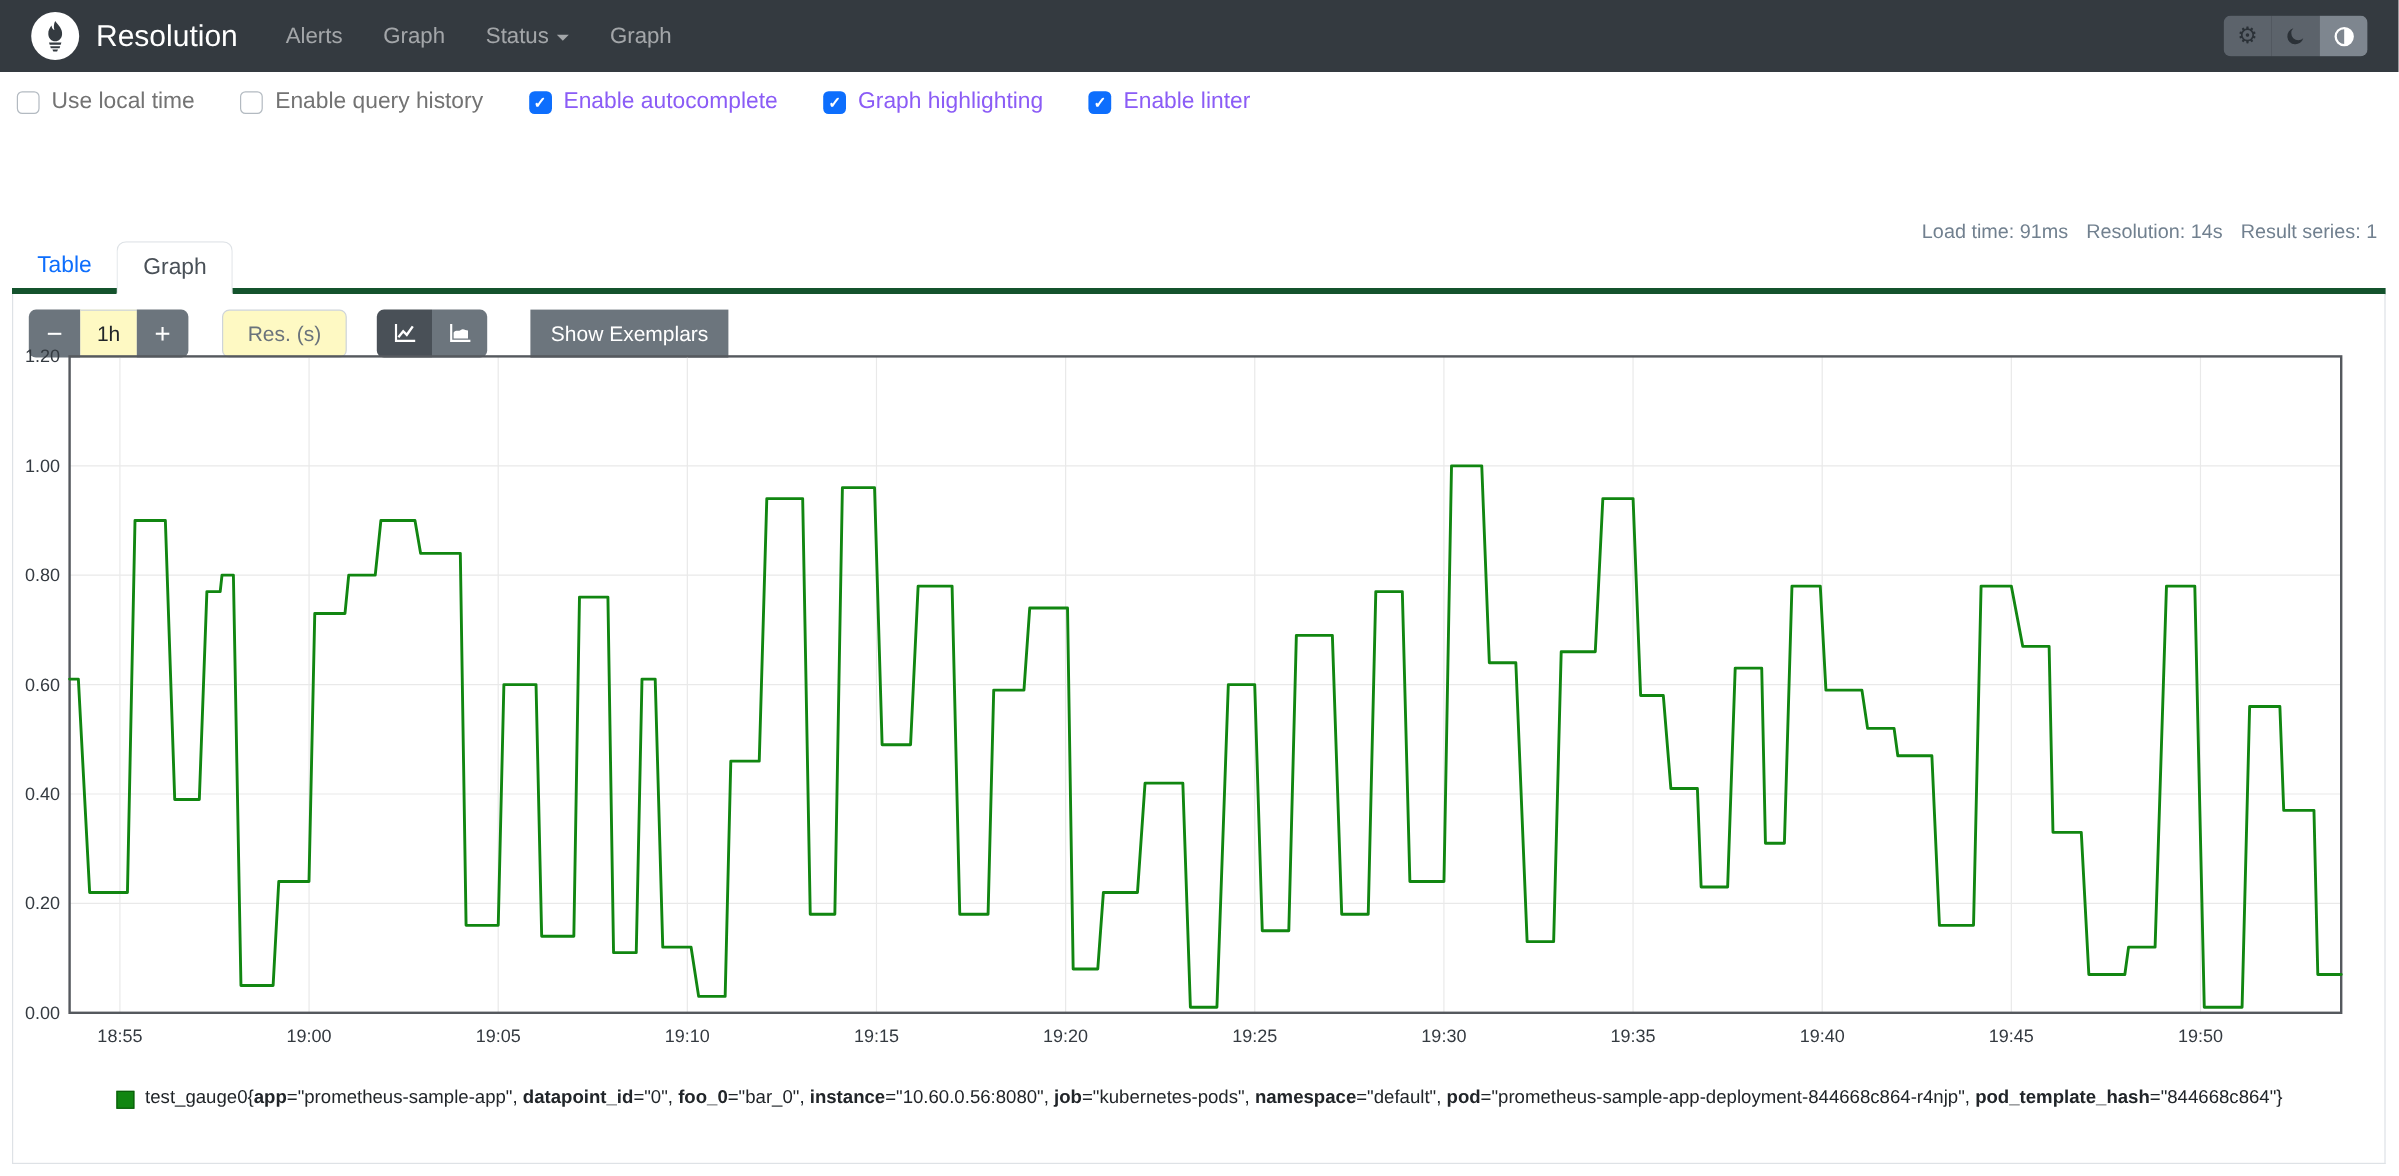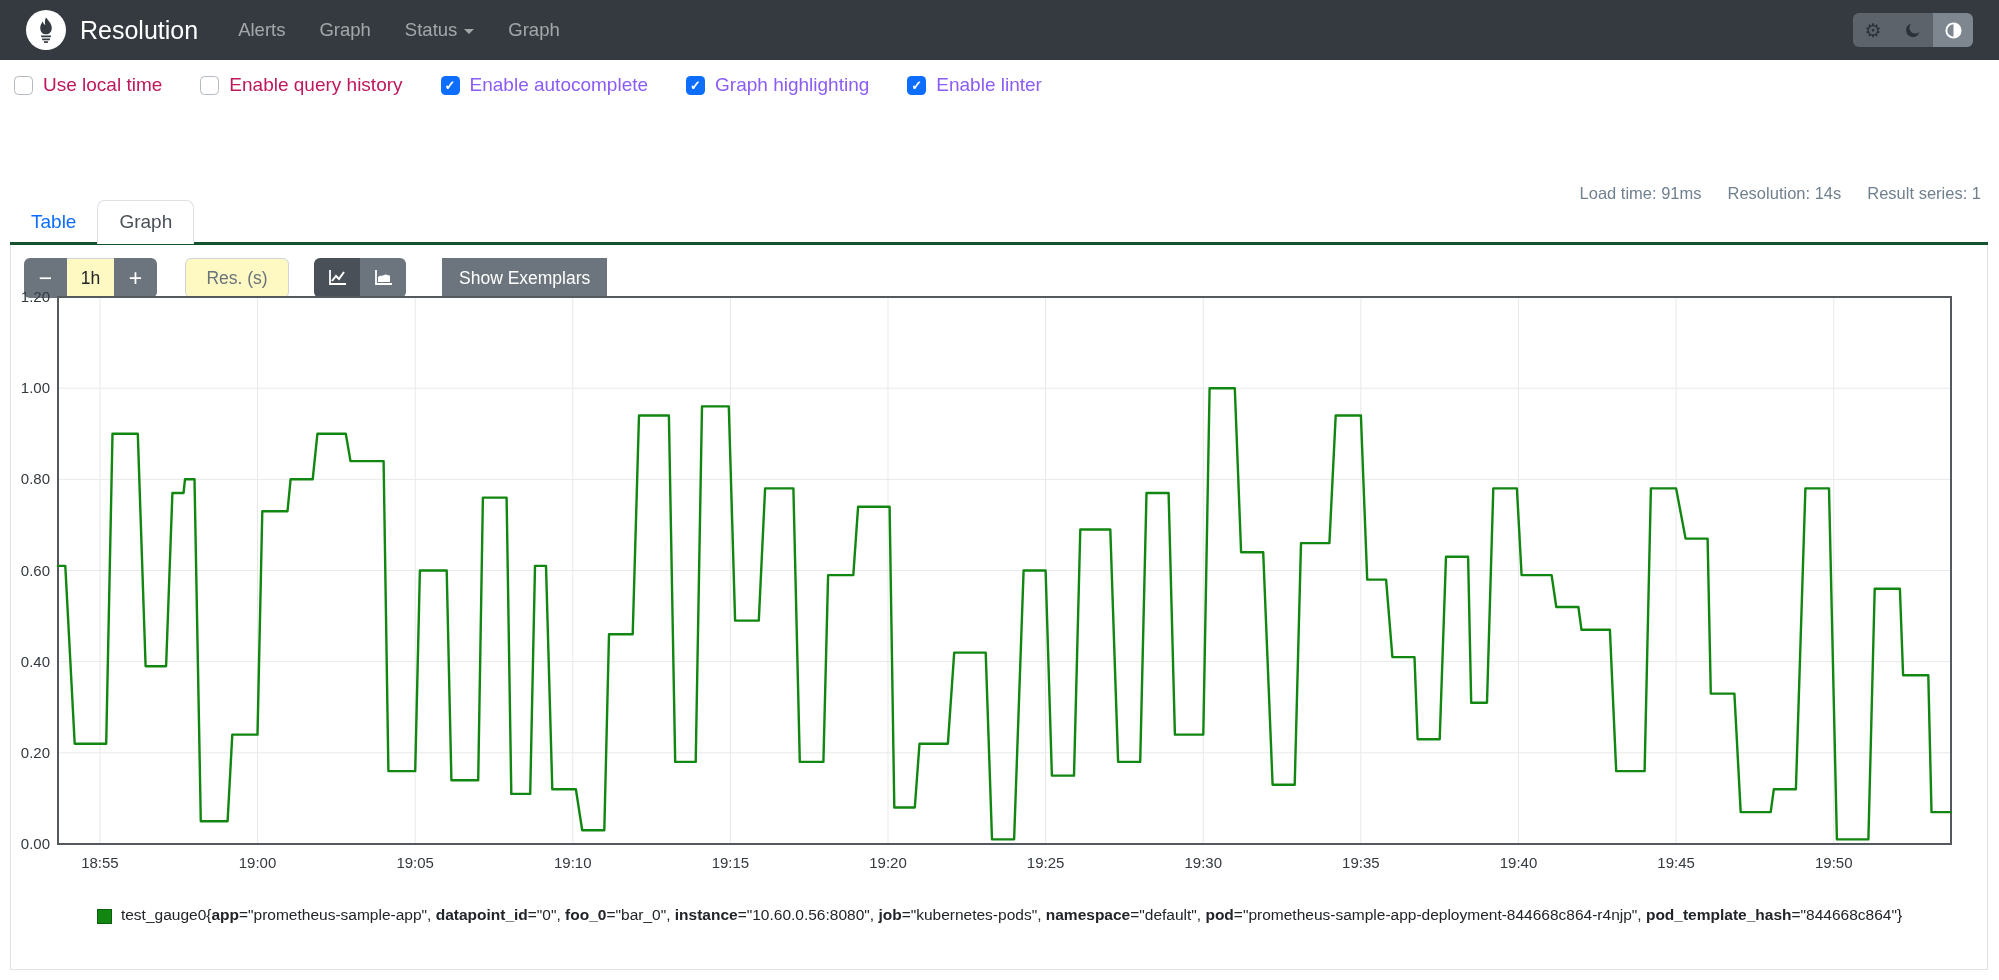--- a/index.html
+++ b/index.html
@@ -15,35 +15,35 @@
   .theme-btn{width:40px;height:34px;display:flex;align-items:center;justify-content:center;background:#5c636b;border:none;cursor:pointer;}
   .theme-btn.active{background:#7e868f;}
   .gear-glyph{font-size:19px;color:#2b3137;line-height:1;}
 
   
   .opts{position:absolute;top:74px;left:14px;display:flex;align-items:center;}
   .opt{display:flex;align-items:center;margin-right:38px;cursor:pointer;}
   .cbox{width:19px;height:19px;border-radius:4.5px;box-sizing:border-box;margin-right:10px;display:flex;align-items:center;justify-content:center;}
   .cbox.off{background:#fff;border:1.5px solid #b3bac1;}
   .cbox.on{background:#0d6efd;border:none;color:#fff;font-size:13px;font-weight:bold;}
-  .opt-label{font-size:19px;color:#be185d;}
+  .opt-label{font-size:19px;color:#737373;}
   .opt.checked .opt-label{color:#8b5cf6;}
 
   
   .qrow{position:absolute;top:124px;left:10px;width:1979px;height:47px;display:flex;}
   .prepend{width:49px;background:#eceff2;border:1px solid #ced4da;border-radius:6px 0 0 6px;display:flex;align-items:center;justify-content:center;box-sizing:border-box;}
   .qinput{flex:1;border:1px solid #ced4da;border-left:none;font-family:"DejaVu Sans Mono","Liberation Mono",monospace;font-size:20px;padding:0 15px;color:#212529;outline:none;background:#fff;}
   .append{width:52px;background:#eceff2;border:1px solid #ced4da;border-left:none;display:flex;align-items:center;justify-content:center;box-sizing:border-box;cursor:pointer;}
   .execute{width:119px;background:#0d6efd;color:#fff;font-size:20px;border:none;border-radius:0 6px 6px 0;box-shadow:0 0 0 4.5px rgba(13,110,253,.30);cursor:pointer;position:relative;z-index:2;}
 
   
-  .stats{position:absolute;top:184px;right:18px;display:flex;gap:26px;font-size:16.5px;color:#71808f;}
-
-  
-  .tabbar{position:absolute;top:201px;left:10px;width:1978px;height:45px;display:flex;align-items:center;border-bottom:4px solid #14532d;box-sizing:border-box;}
+  .stats{position:absolute;top:184px;right:18px;display:flex;gap:15px;font-size:16.5px;color:#71808f;}
+
+  
+  .tabbar{position:absolute;top:201px;left:10px;width:1978px;height:45px;display:flex;align-items:flex-start;border-bottom:6px solid #14532d;box-sizing:border-box;}
   .tab{padding:10px 21px;font-size:19px;cursor:pointer;}
   .tab.inactive{color:#0d6efd;}
   .tab.active{background:#fff;border:1px solid #dee2e6;border-bottom:1px solid #fff;margin-bottom:-1px;border-radius:8px 8px 0 0;color:#495057;}
 
   
   .panel{position:absolute;top:245px;left:10px;width:1978px;height:725px;border-left:1px solid #dee2e6;border-right:1px solid #dee2e6;border-bottom:1px solid #dee2e6;box-sizing:border-box;background:#fff;}
 
   
   .controls{position:absolute;top:258px;left:24px;display:flex;align-items:center;}
   .grp{display:flex;}

